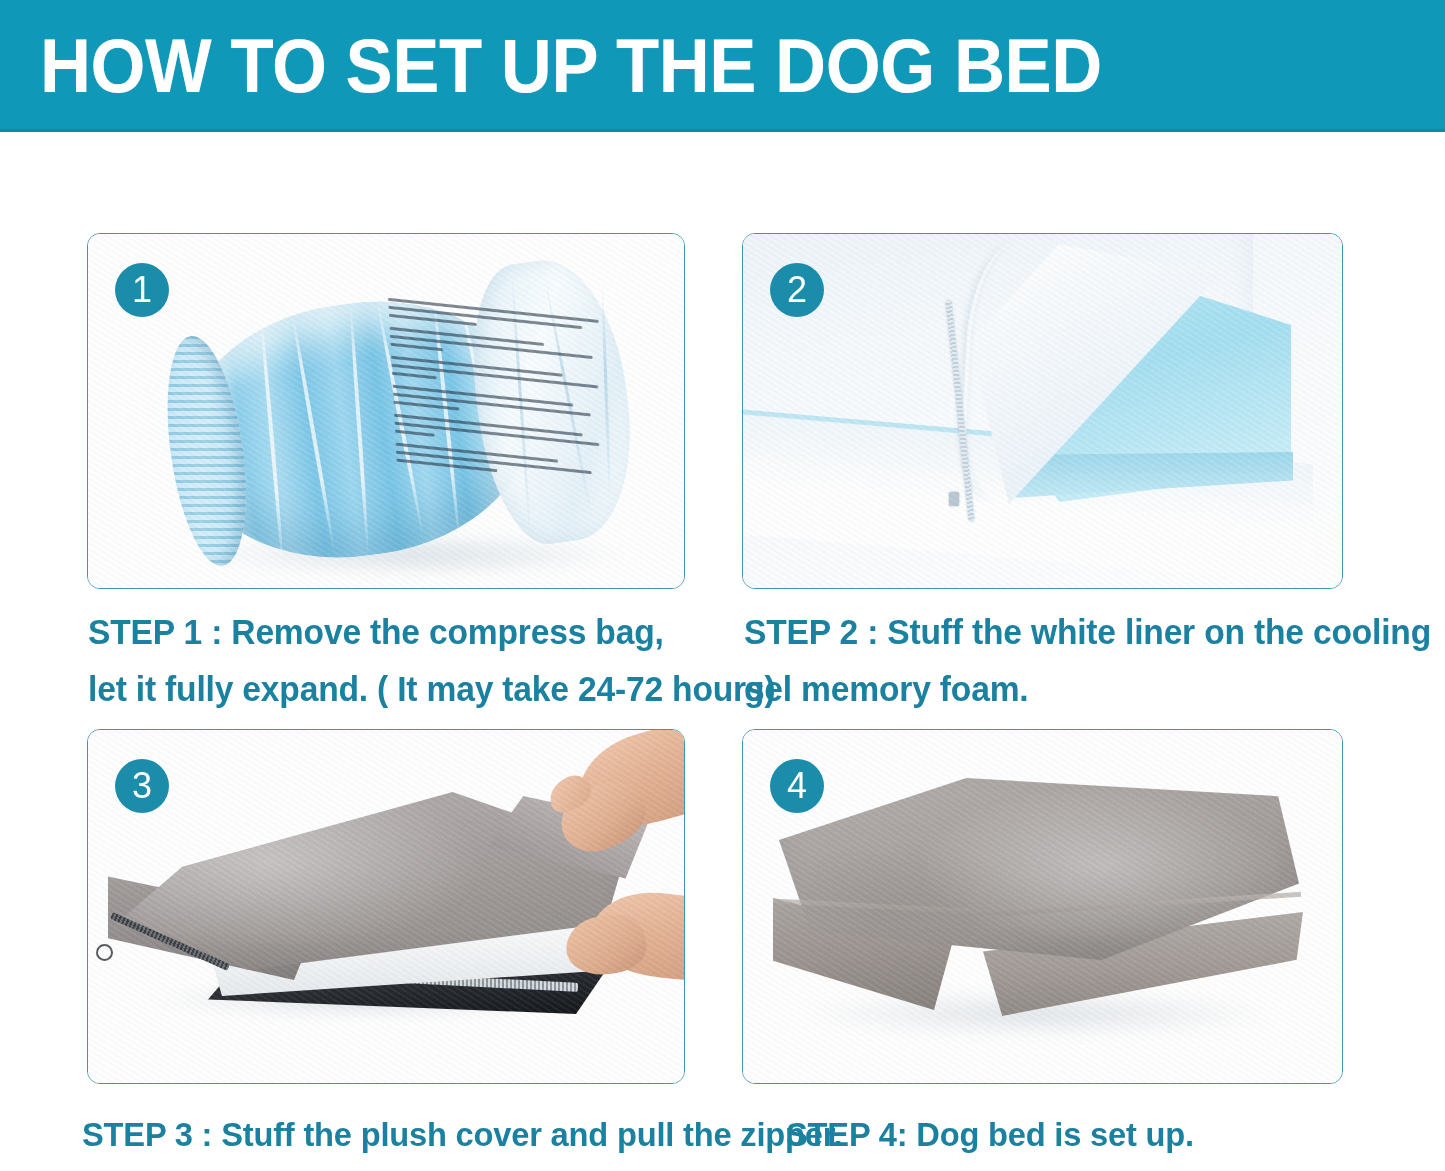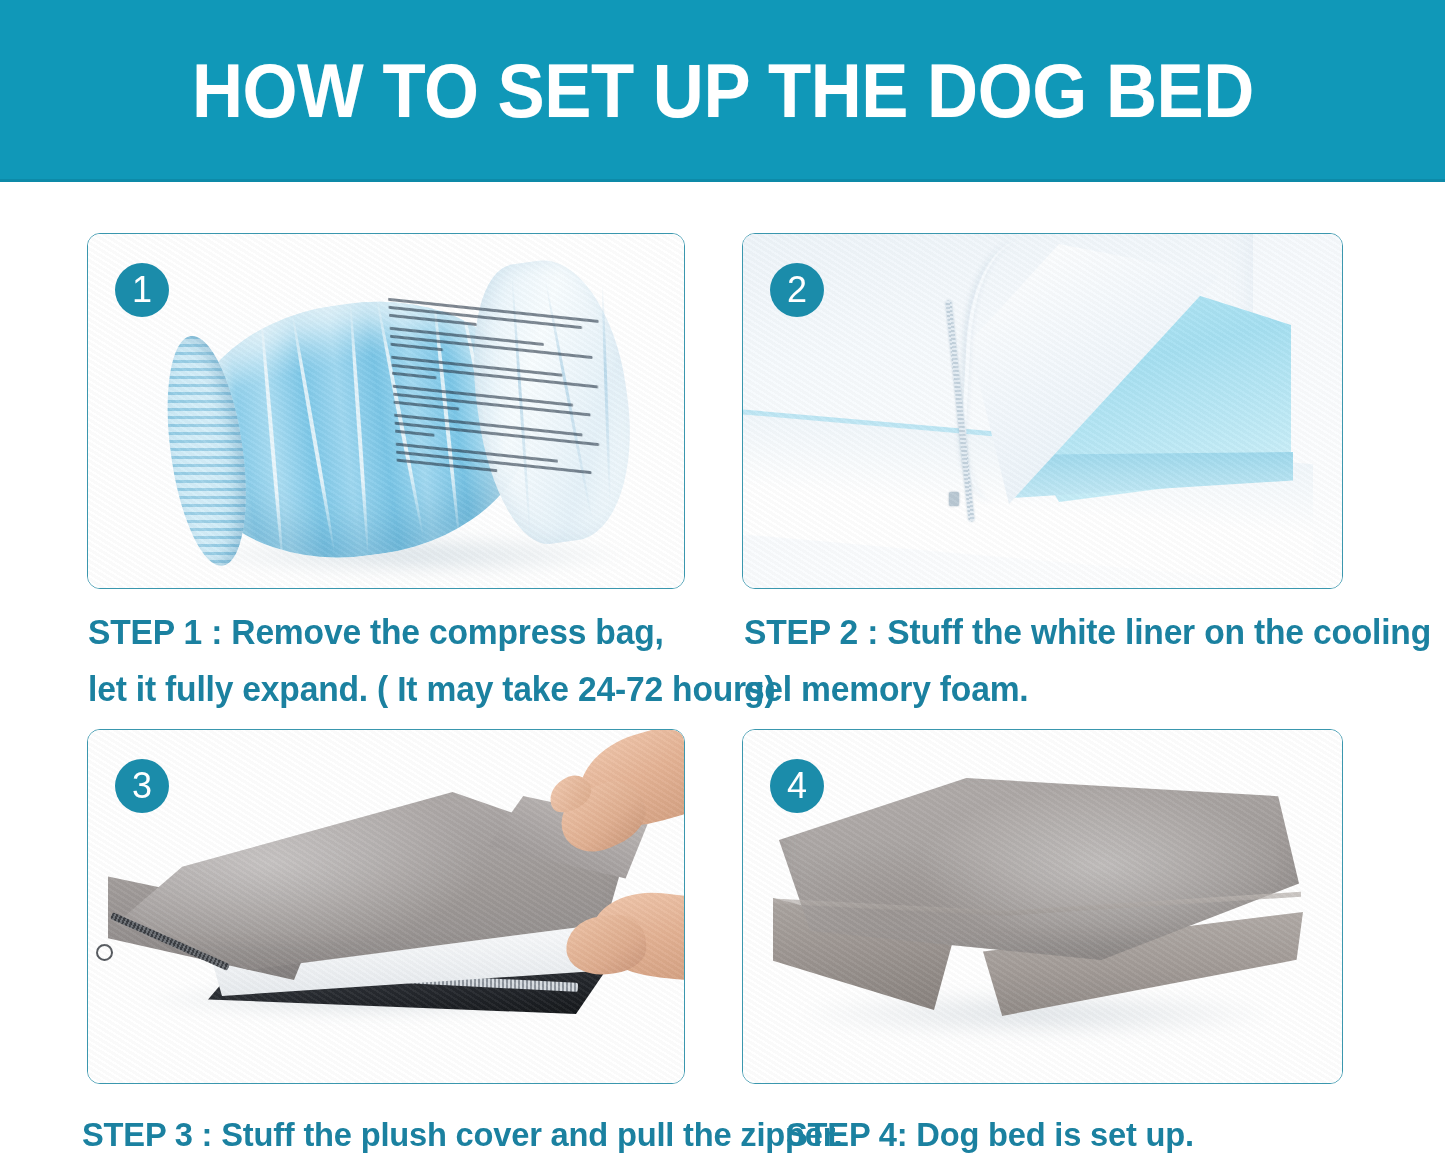--- a/index.html
+++ b/index.html
@@ -13,25 +13,24 @@
     font-family: "Liberation Sans", sans-serif;
     overflow: hidden;
     position: relative;
   }
 
   
   #header-banner {
     position: absolute;
     left: 0; top: 0;
     width: 1445px;
-    height: 182px;
+    height: 132px;
     background: #1098B8;
     display: flex;
     align-items: center;
-    justify-content: center;
     box-sizing: border-box;
   }
   #header-banner .banner-underline {
     position: absolute;
     left: 0; bottom: 0;
     width: 100%;
     height: 3px;
     background: #0d8aa8;
   }
   #page-title {

